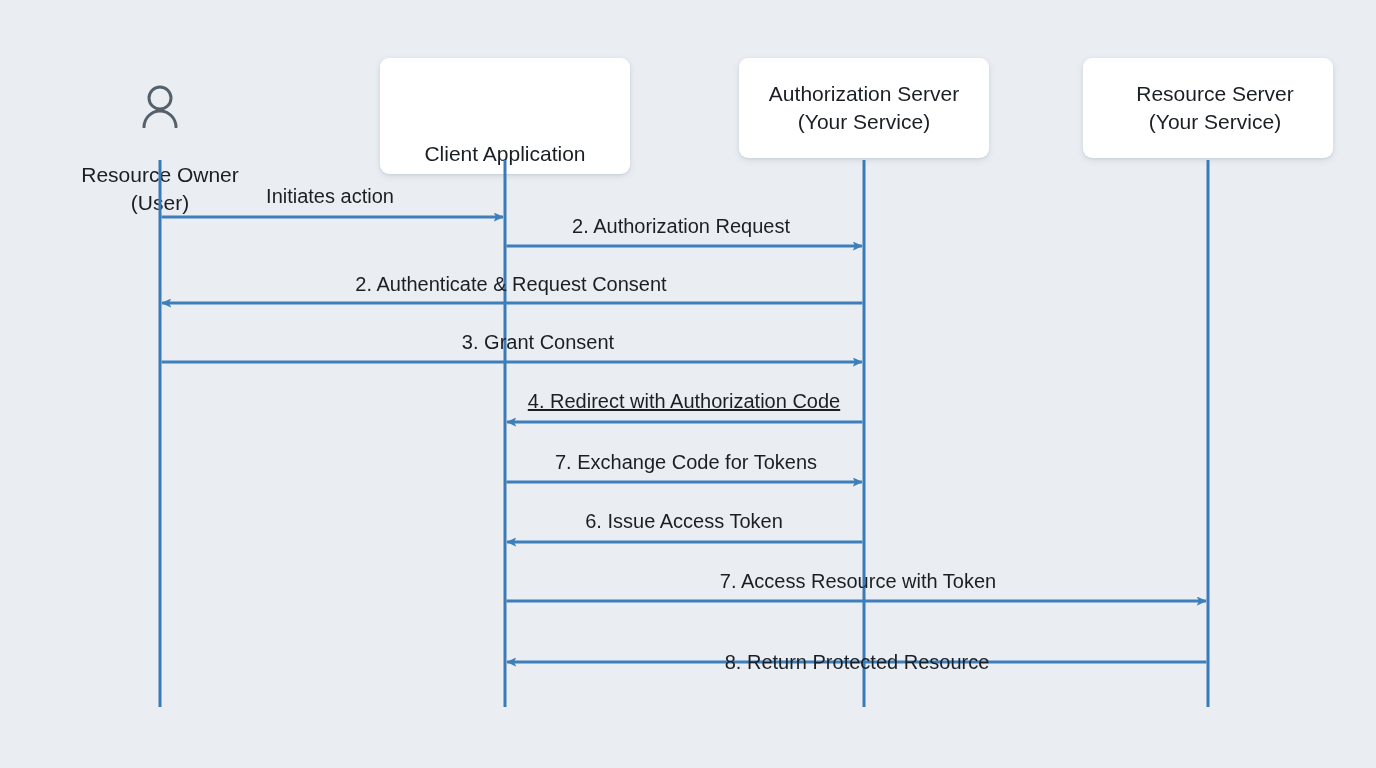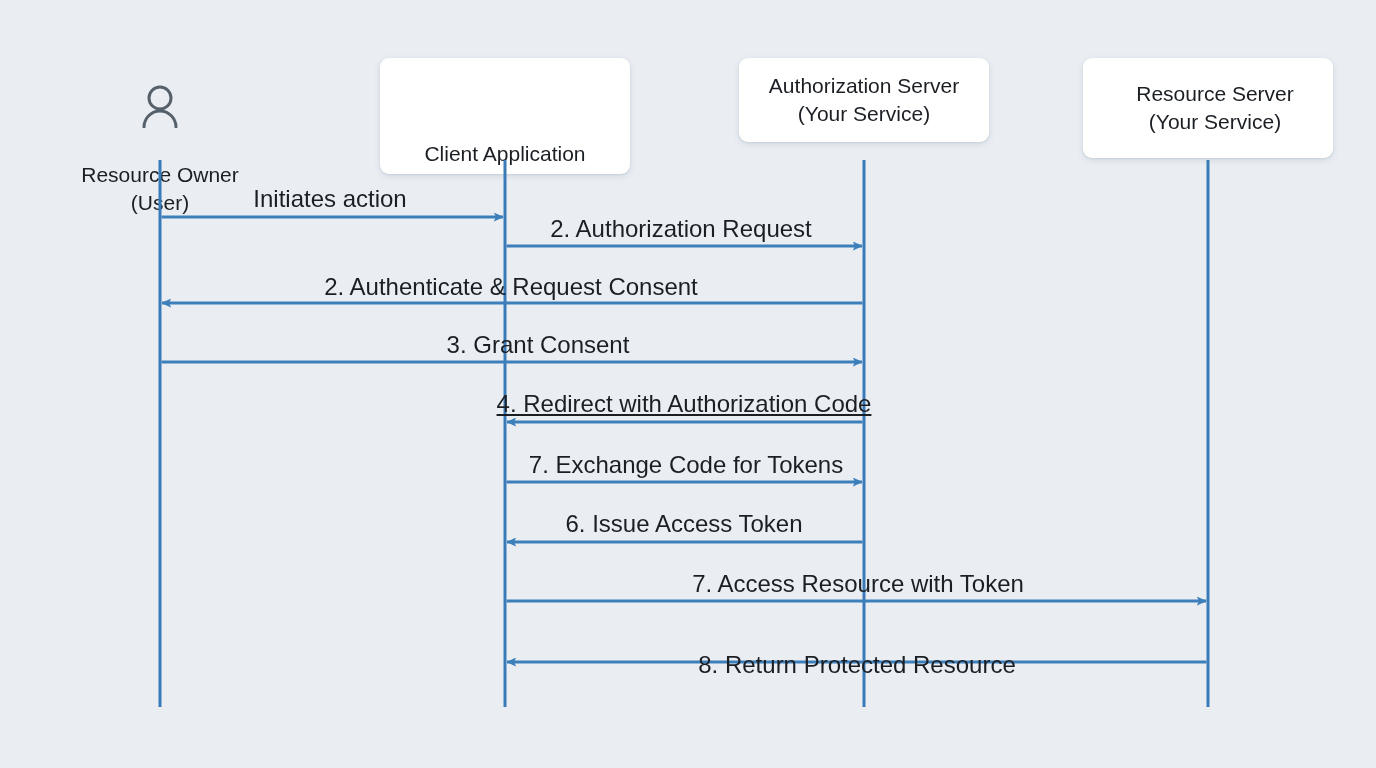--- a/index.html
+++ b/index.html
@@ -49,21 +49,21 @@
     white-space: pre-line;
   }
   .actor-icon {
     display: block;
     margin: 0 auto 6px auto;
   }
   
   .msg-label {
     position: absolute;
     color: #1b1f24;
-    font-size: 24px;
+    font-size: 20px;
     text-align: center;
     white-space: nowrap;
     transform: translateX(-50%);
   }
   
   #arrows {
     position: absolute;
     left: 0;
     top: 0;
     width: 1376px;
@@ -82,21 +82,21 @@
       <path d="M7 45 a16 16 0 0 1 32 0" fill="none" stroke="#55606b" stroke-width="3" stroke-linecap="round"></path>
     </svg>
     <span>Resource Owner
 (User)</span>
   </div>
 
   <div class="participant-box" id="box-1" style="width: 250px; height: 116px; left: 380px; top: 58px; align-items: flex-end;">
     <span>Client Application</span>
   </div>
 
-  <div class="participant-box" id="box-2" style="width: 250px; height: 84px; left: 739px; top: 58px;">
+  <div class="participant-box" id="box-2" style="width: 250px; height: 100px; left: 739px; top: 58px;">
     <span>Authorization Server
 (Your Service)</span>
   </div>
 
   <div class="participant-box" id="box-3" style="width: 250px; height: 100px; left: 1083px; top: 58px; padding-left: 24px;">
     <span>Resource Server
 (Your Service)</span>
   </div>
 
   <svg id="arrows">

